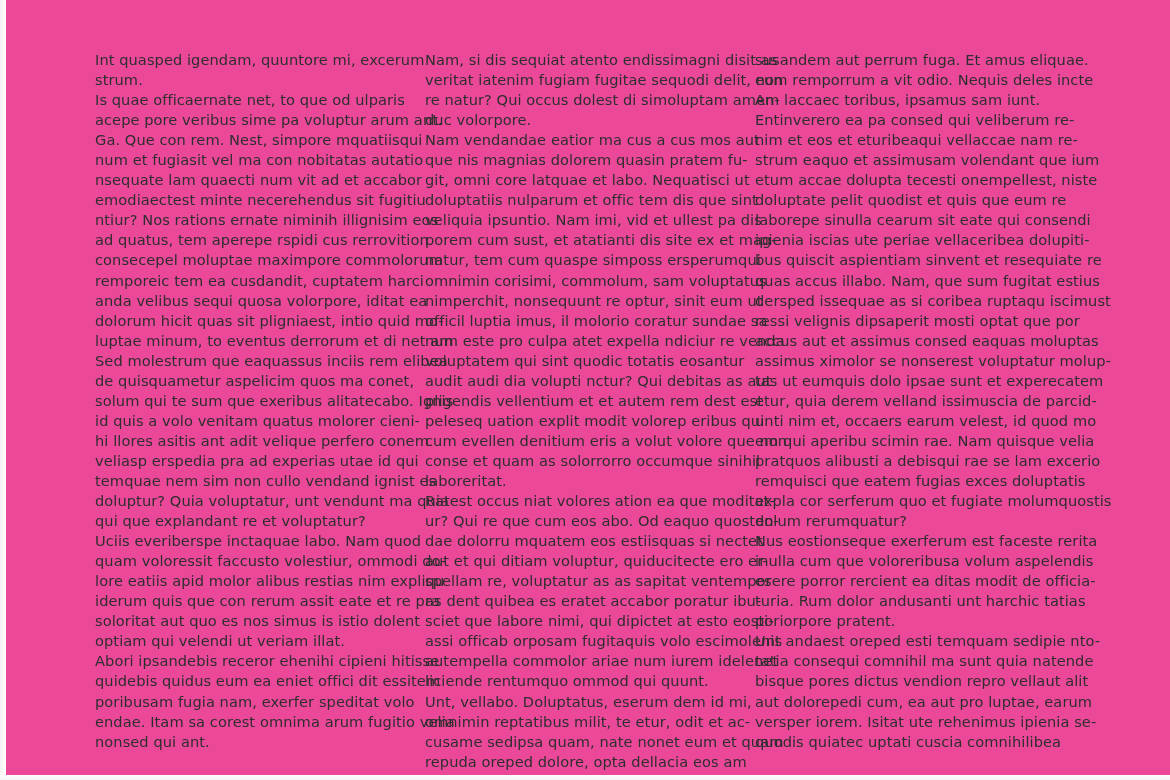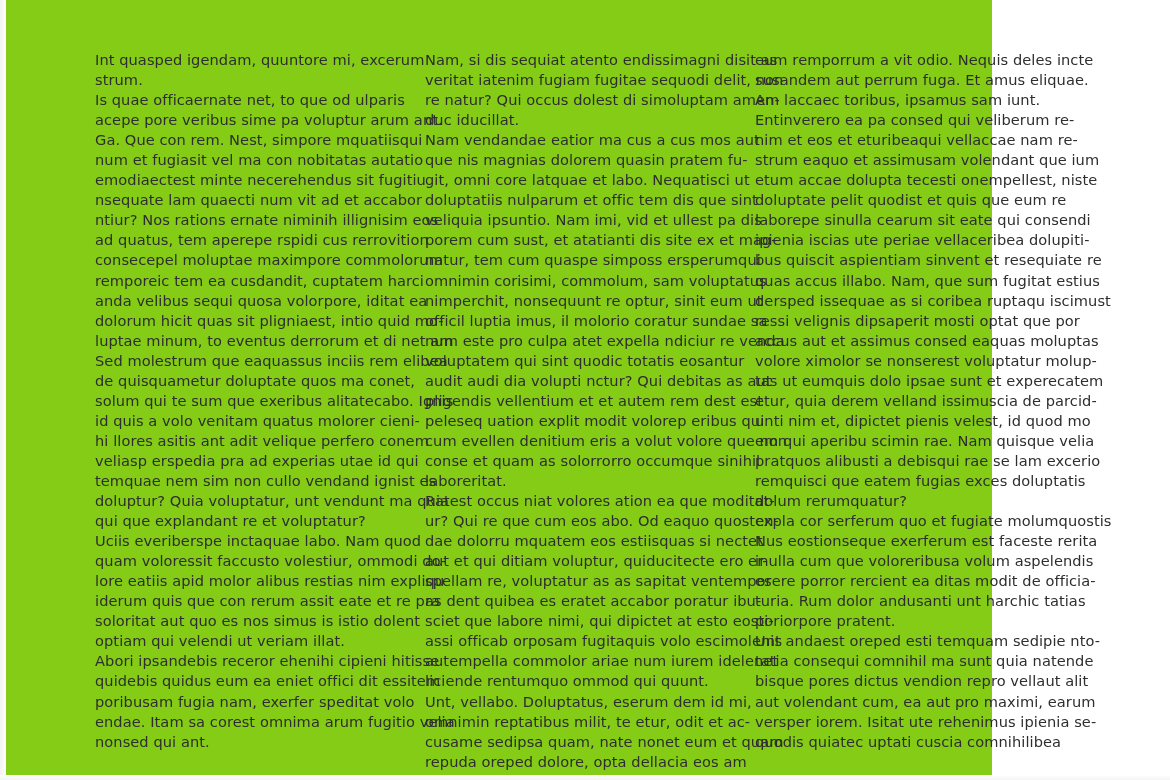--- a/index.html
+++ b/index.html
@@ -10,23 +10,23 @@
   }
   body {
     width: 1170px;
     height: 780px;
     overflow: hidden;
     font-family: "DejaVu Sans", "Liberation Sans", sans-serif;
   }
 
   #page {
     position: relative;
-    width: 992px;
+    width: 1170px;
     height: 780px;
-    background: #84cc16;
+    background: #ec4899;
   }
 
   
   #page-edge-left {
     position: absolute;
     left: 0;
     top: 0;
     width: 6px;
     height: 780px;
     background: linear-gradient(to right, #f2f2f2, #ffffff);
@@ -87,33 +87,33 @@
     <div class="column">
         <div class="para">
           <span class="tline">Int quasped igendam, quuntore mi, excerum</span>
           <span class="tline">strum.</span>
         </div>
         <div class="para">
           <span class="tline">Is quae officaernate net, to que od ulparis</span>
           <span class="tline">acepe pore veribus sime pa voluptur arum ant.</span>
           <span class="tline">Ga. Que con rem. Nest, simpore mquatiisqui</span>
           <span class="tline">num et fugiasit vel ma con nobitatas autatio</span>
+          <span class="tline">nsequate lam quaecti num vit ad et accabor</span>
           <span class="tline">emodiaectest minte necerehendus sit fugitiu</span>
-          <span class="tline">nsequate lam quaecti num vit ad et accabor</span>
           <span class="tline">ntiur? Nos rations ernate niminih illignisim eos</span>
           <span class="tline">ad quatus, tem aperepe rspidi cus rerrovition</span>
           <span class="tline">consecepel moluptae maximpore commolorum</span>
           <span class="tline">remporeic tem ea cusdandit, cuptatem harci</span>
           <span class="tline">anda velibus sequi quosa volorpore, iditat ea</span>
           <span class="tline">dolorum hicit quas sit pligniaest, intio quid mo-</span>
           <span class="tline">luptae minum, to eventus derrorum et di net am</span>
         </div>
         <div class="para">
           <span class="tline">Sed molestrum que eaquassus inciis rem elibea</span>
-          <span class="tline">de quisquametur doluptate quos ma conet,</span>
+          <span class="tline">de quisquametur aspelicim quos ma conet,</span>
           <span class="tline">solum qui te sum que exeribus alitatecabo. Ignis</span>
           <span class="tline">id quis a volo venitam quatus molorer cieni-</span>
           <span class="tline">hi llores asitis ant adit velique perfero conem</span>
           <span class="tline">veliasp erspedia pra ad experias utae id qui</span>
           <span class="tline">temquae nem sim non cullo vendand ignist es</span>
           <span class="tline">doluptur? Quia voluptatur, unt vendunt ma quia</span>
           <span class="tline">qui que explandant re et voluptatur?</span>
         </div>
         <div class="para">
           <span class="tline">Uciis everiberspe inctaquae labo. Nam quod</span>
@@ -129,21 +129,21 @@
           <span class="tline">poribusam fugia nam, exerfer speditat volo</span>
           <span class="tline">endae. Itam sa corest omnima arum fugitio velia</span>
           <span class="tline">nonsed qui ant.</span>
         </div>
       </div>
     <div class="column">
         <div class="para">
           <span class="tline">Nam, si dis sequiat atento endissimagni disit as</span>
           <span class="tline">veritat iatenim fugiam fugitae sequodi delit, non</span>
           <span class="tline">re natur? Qui occus dolest di simoluptam amen-</span>
-          <span class="tline">duc iducillat.</span>
+          <span class="tline">duc volorpore.</span>
         </div>
         <div class="para">
           <span class="tline">Nam vendandae eatior ma cus a cus mos aut</span>
           <span class="tline">que nis magnias dolorem quasin pratem fu-</span>
           <span class="tline">git, omni core latquae et labo. Nequatisci ut</span>
           <span class="tline">doluptatiis nulparum et offic tem dis que sint</span>
           <span class="tline">veliquia ipsuntio. Nam imi, vid et ullest pa dis</span>
           <span class="tline">porem cum sust, et atatianti dis site ex et mag-</span>
           <span class="tline">natur, tem cum quaspe simposs ersperumqui</span>
           <span class="tline">omnimin corisimi, commolum, sam voluptatus</span>
@@ -172,59 +172,59 @@
         </div>
         <div class="para">
           <span class="tline">Unt, vellabo. Doluptatus, eserum dem id mi,</span>
           <span class="tline">omnimin reptatibus milit, te etur, odit et ac-</span>
           <span class="tline">cusame sedipsa quam, nate nonet eum et quam</span>
           <span class="tline">repuda oreped dolore, opta dellacia eos am</span>
         </div>
       </div>
     <div class="column">
         <div class="para">
+          <span class="tline">susandem aut perrum fuga. Et amus eliquae.</span>
           <span class="tline">eum remporrum a vit odio. Nequis deles incte</span>
-          <span class="tline">susandem aut perrum fuga. Et amus eliquae.</span>
           <span class="tline">Am laccaec toribus, ipsamus sam iunt.</span>
         </div>
         <div class="para">
           <span class="tline">Entinverero ea pa consed qui veliberum re-</span>
           <span class="tline">nim et eos et eturibeaqui vellaccae nam re-</span>
           <span class="tline">strum eaquo et assimusam volendant que ium</span>
           <span class="tline">etum accae dolupta tecesti onempellest, niste</span>
           <span class="tline">doluptate pelit quodist et quis que eum re</span>
           <span class="tline">laborepe sinulla cearum sit eate qui consendi</span>
           <span class="tline">ipienia iscias ute periae vellaceribea dolupiti-</span>
           <span class="tline">bus quiscit aspientiam sinvent et resequiate re</span>
           <span class="tline">quas accus illabo. Nam, que sum fugitat estius</span>
           <span class="tline">dersped issequae as si coribea ruptaqu iscimust</span>
           <span class="tline">ressi velignis dipsaperit mosti optat que por</span>
           <span class="tline">accus aut et assimus consed eaquas moluptas</span>
-          <span class="tline">volore ximolor se nonserest voluptatur molup-</span>
+          <span class="tline">assimus ximolor se nonserest voluptatur molup-</span>
           <span class="tline">tas ut eumquis dolo ipsae sunt et experecatem</span>
           <span class="tline">etur, quia derem velland issimuscia de parcid-</span>
-          <span class="tline">unti nim et, dipictet pienis velest, id quod mo</span>
+          <span class="tline">unti nim et, occaers earum velest, id quod mo</span>
           <span class="tline">em qui aperibu scimin rae. Nam quisque velia</span>
           <span class="tline">pratquos alibusti a debisqui rae se lam excerio</span>
           <span class="tline">remquisci que eatem fugias exces doluptatis</span>
+          <span class="tline">expla cor serferum quo et fugiate molumquostis</span>
           <span class="tline">dolum rerumquatur?</span>
-          <span class="tline">expla cor serferum quo et fugiate molumquostis</span>
         </div>
         <div class="para">
           <span class="tline">Nus eostionseque exerferum est faceste rerita</span>
           <span class="tline">inulla cum que voloreribusa volum aspelendis</span>
           <span class="tline">esere porror rercient ea ditas modit de officia-</span>
           <span class="tline">turia. Rum dolor andusanti unt harchic tatias</span>
           <span class="tline">poriorpore pratent.</span>
         </div>
         <div class="para">
           <span class="tline">Unt andaest oreped esti temquam sedipie nto-</span>
           <span class="tline">tatia consequi comnihil ma sunt quia natende</span>
           <span class="tline">bisque pores dictus vendion repro vellaut alit</span>
-          <span class="tline">aut volendant cum, ea aut pro maximi, earum</span>
+          <span class="tline">aut dolorepedi cum, ea aut pro luptae, earum</span>
           <span class="tline">versper iorem. Isitat ute rehenimus ipienia se-</span>
           <span class="tline">quodis quiatec uptati cuscia comnihilibea</span>
         </div>
       </div>
   </div>
 
   <div id="page-edge-bottom"></div>
 
 </div>
 

